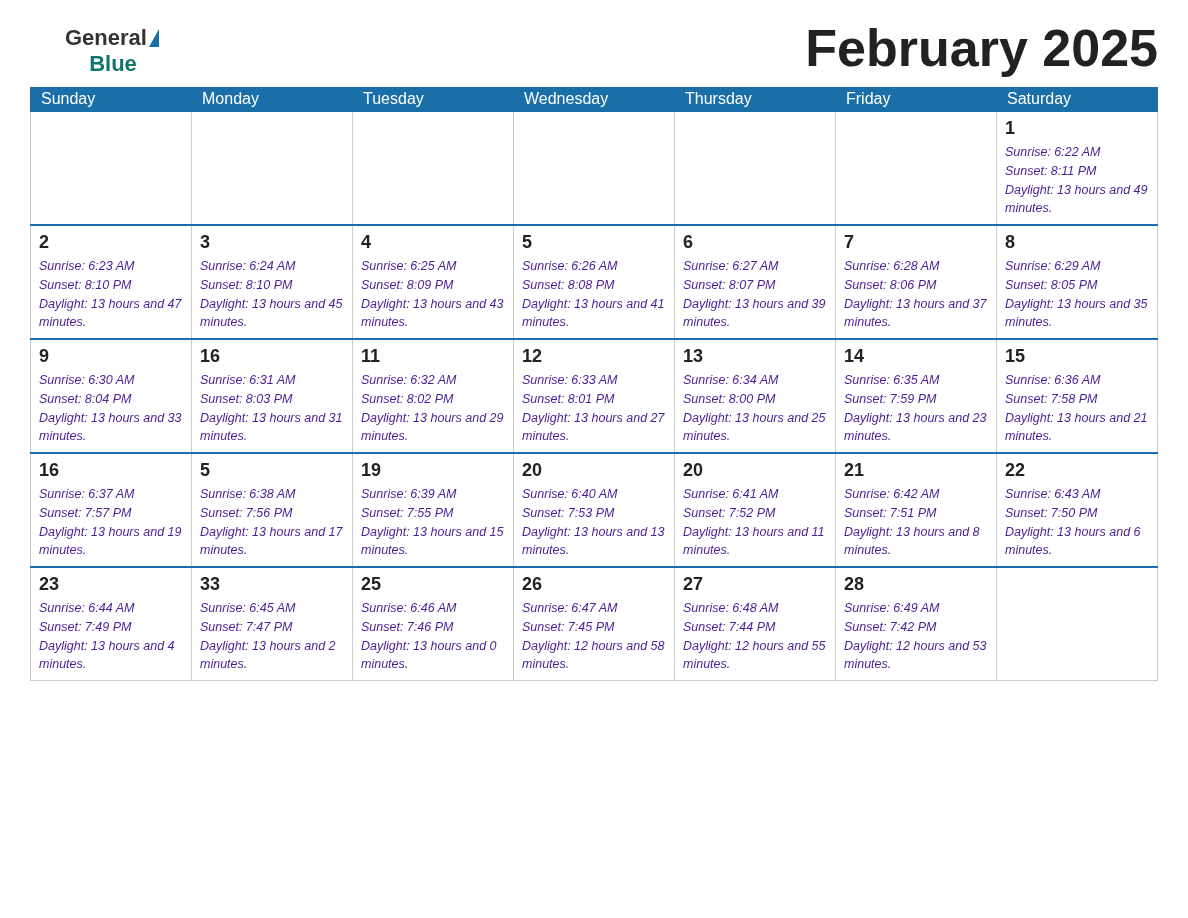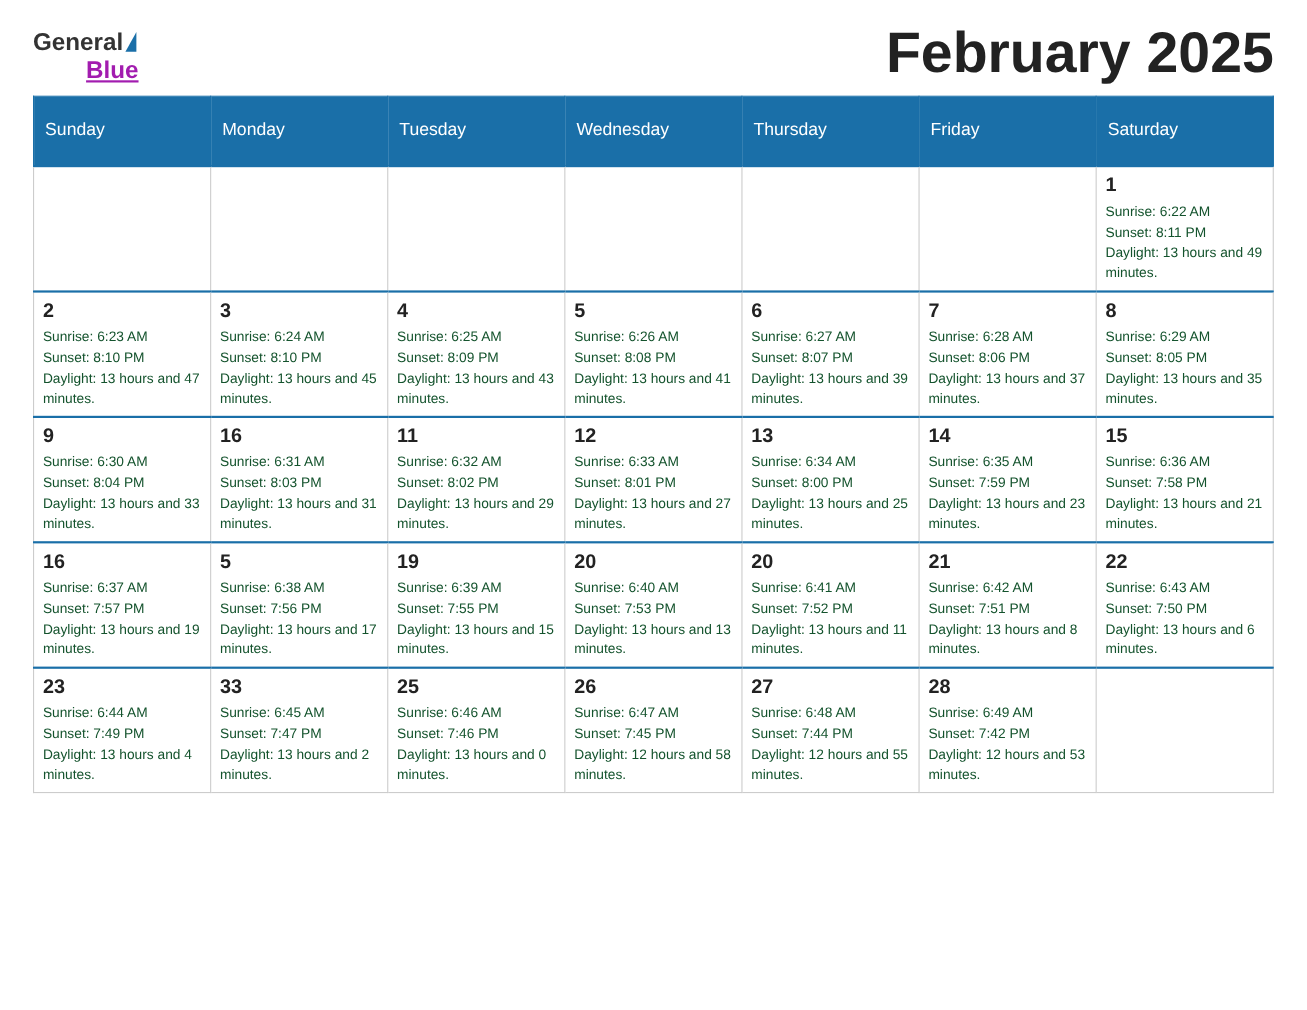--- a/index.html
+++ b/index.html
@@ -12,41 +12,42 @@
     }
     .header {
       display: flex;
       justify-content: space-between;
       align-items: flex-start;
       margin-bottom: 10px;
     }
     .logo {
       display: flex;
       flex-direction: column;
-      align-items: flex-end;
+      align-items: center;
       margin-top: 5px;
+      margin-left: 35px;
     }
     .logo-text {
       font-size: 22px;
       font-weight: bold;
       color: #333;
       display: flex;
       align-items: center;
     }
     .logo-general { color: #333; }
     .logo-triangle {
       display: inline-block;
       width: 0;
       height: 0;
       border-left: 10px solid transparent;
       border-bottom: 18px solid #1a6fa8;
       margin: 0 2px;
       vertical-align: middle;
     }
-    .logo-blue { color: #a21caf; text-decoration: underline; }
+    .logo-blue { color: #0f766e; }
     .title-area {
       text-align: center;
     }
     .main-title {
       font-size: 52px;
       font-weight: bold;
       color: #222;
       line-height: 1.1;
     }
     .subtitle {
@@ -56,21 +57,21 @@
     }
     .calendar {
       width: 100%;
       border-collapse: collapse;
       margin-top: 10px;
     }
     .calendar th {
       background-color: #1a6fa8;
       color: #fff;
       text-align: left;
-      padding: 22px 10px;
+      padding: 2px 10px;
       font-size: 16px;
       font-weight: normal;
       border: 1px solid #1a6fa8;
     }
     .calendar td {
       border: 1px solid #ccc;
       vertical-align: top;
       padding: 6px 8px;
       width: 14.28%;
       background: #fff;
@@ -82,22 +83,23 @@
       border-top: 2px solid #1a6fa8;
     }
     .day-number {
       font-size: 18px;
       font-weight: bold;
       color: #222;
       margin-bottom: 4px;
     }
     .day-info {
       font-size: 12.5px;
-      color: #14532d;
+      color: #4c1d95;
       line-height: 1.5;
+      font-style: italic;
     }
     .empty-cell {
       background: #f9f9f9;
     }
   </style>
 </head>
 <body>
 
 <div class="header">
   <div class="logo">

